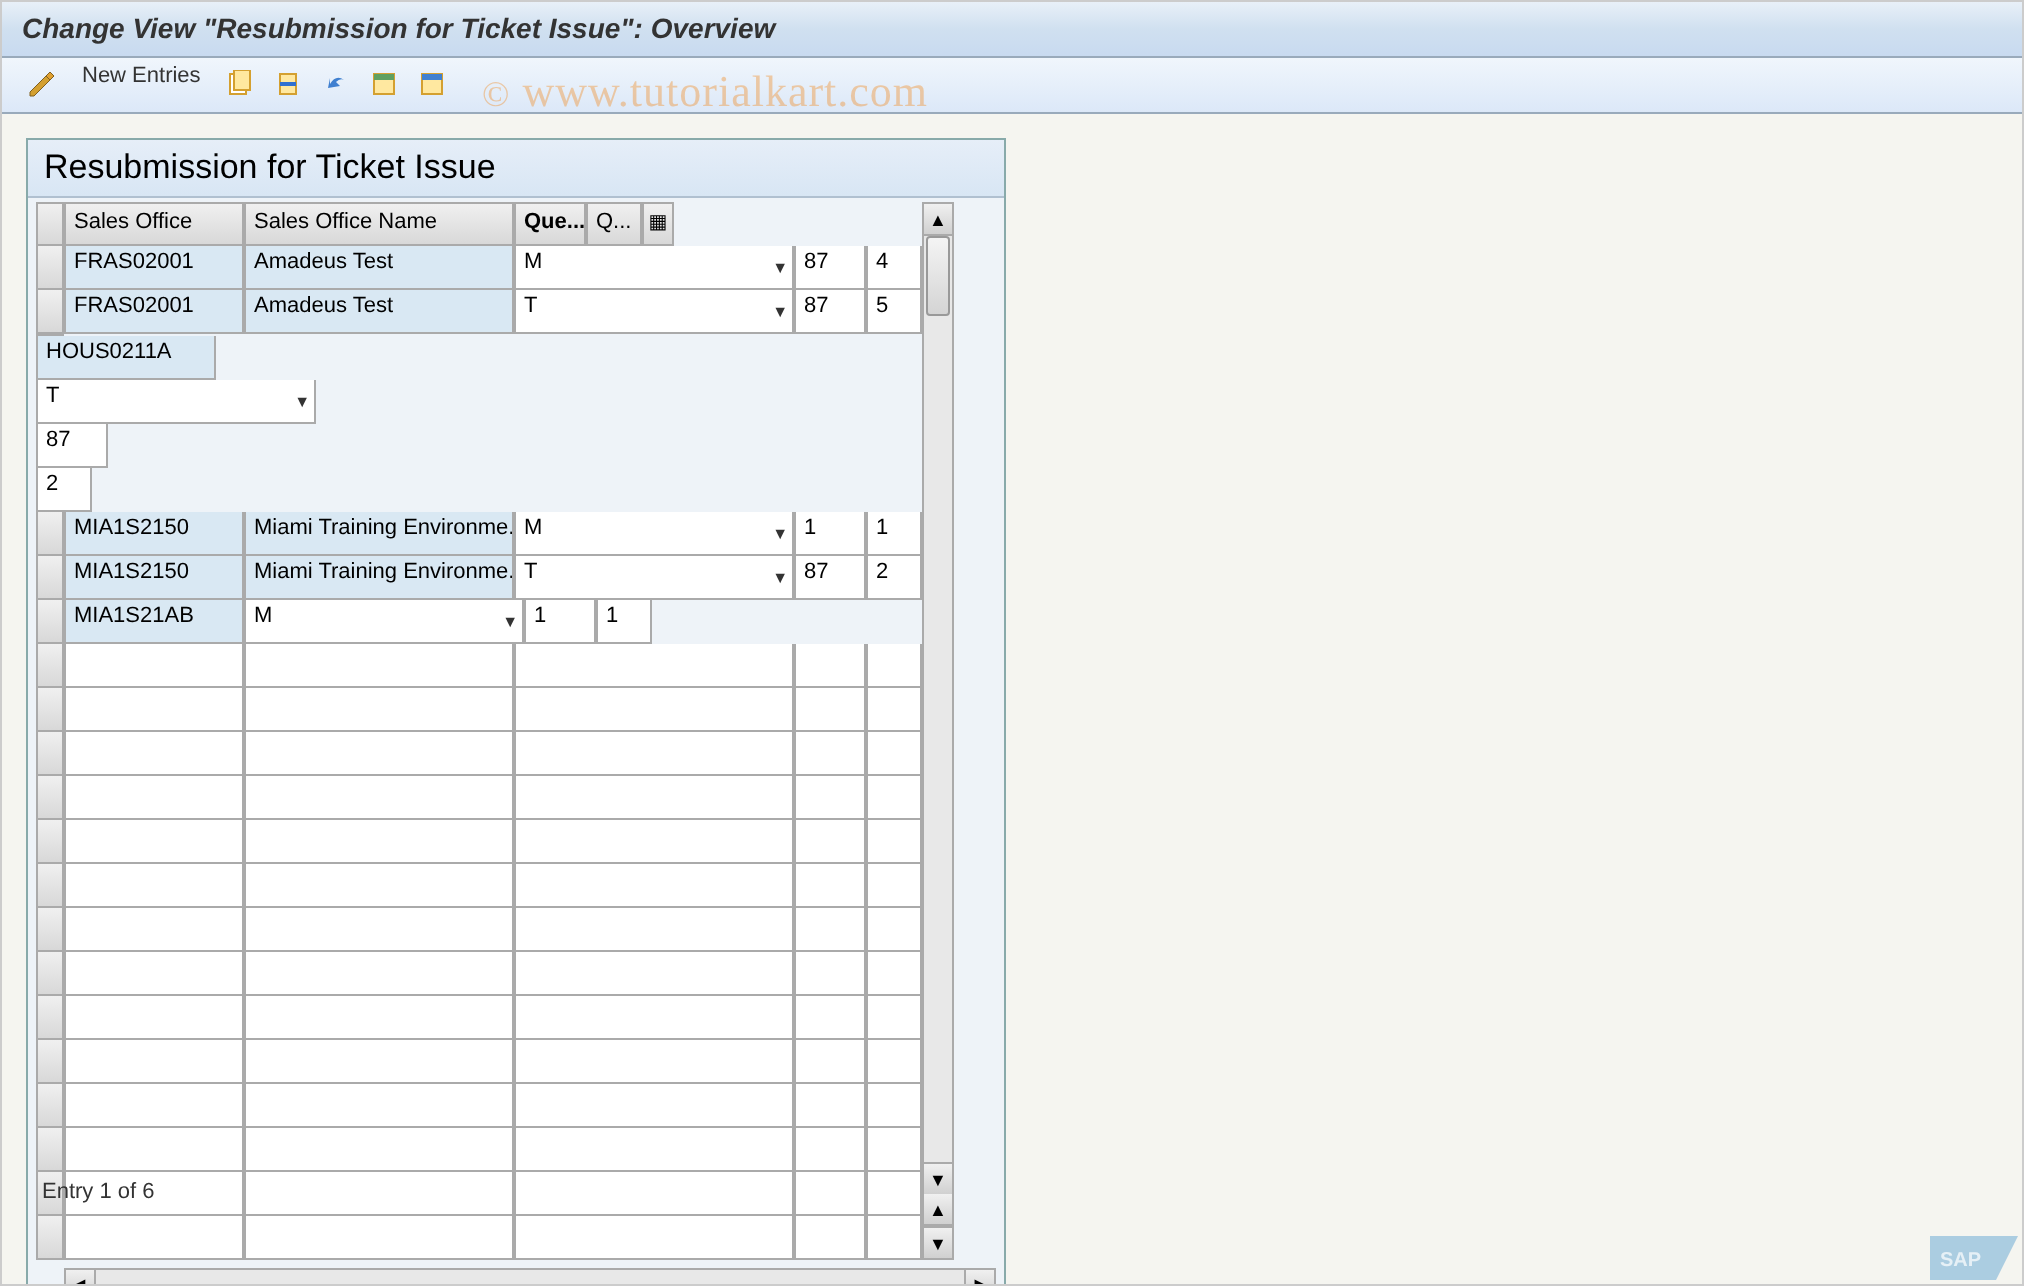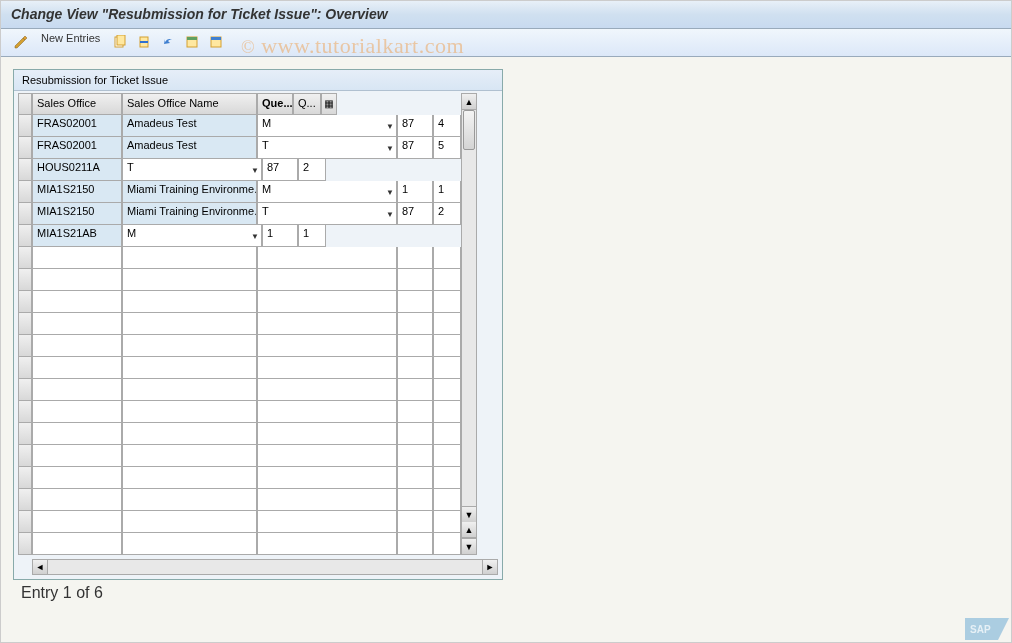--- a/index.html
+++ b/index.html
@@ -52,21 +52,21 @@
     }
     .panel {
       border: 1px solid #8aa;
       background: #eef3f8;
       width: 490px;
       display: inline-block;
     }
     .panel-title {
       background: linear-gradient(to bottom, #e6eef8, #d8e6f4);
       padding: 4px 8px;
-      font-size: 11px;
+      font-size: 17px;
       border-bottom: 1px solid #b0c0d0;
     }
     .table-container {
       display: flex;
       padding: 2px 4px 4px 4px;
     }
     .grid-wrap {
       display: flex;
       flex-direction: column;
     }
@@ -154,21 +154,21 @@
       align-items: center;
       gap: 6px;
       width: 140px;
       cursor: pointer;
       font-size: 11px;
       text-align: center;
       justify-content: flex-start;
     }
     .position-btn .icon { width:14px; height:14px; display:inline-block;}
     .position-btn .label { flex:1; text-align:center; }
-    .entry-text { font-size: 16px; color: #333; }
+    .entry-text { font-size: 11px; color: #333; }
     .sap-logo {
       position: absolute;
       bottom: 2px;
       right: 2px;
       width: 44px;
       height: 22px;
     }
     .watermark {
       position: absolute;
       top: 32px;
@@ -254,21 +254,21 @@
             <div class="col-q" style="border-right: 1px solid rgb(170, 170, 170); border-bottom: 1px solid rgb(170, 170, 170); border-left: 1px solid rgb(170, 170, 170); border-image: initial; border-top: none; padding: 2px 4px; font-size: 11px; overflow: hidden; white-space: nowrap; height: 22px; position: relative; background: rgb(255, 255, 255);">4</div>
           </div>
           <div style="display: flex;">
             <div class="row-selector"></div>
             <div class="col-so" style="border-right: 1px solid rgb(170, 170, 170); border-bottom: 1px solid rgb(170, 170, 170); border-left: 1px solid rgb(170, 170, 170); border-image: initial; border-top: none; padding: 2px 4px; font-size: 11px; overflow: hidden; white-space: nowrap; height: 22px; position: relative; background: rgb(217, 232, 243);">FRAS02001</div>
             <div class="col-name" style="border-right: 1px solid rgb(170, 170, 170); border-bottom: 1px solid rgb(170, 170, 170); border-left: 1px solid rgb(170, 170, 170); border-image: initial; border-top: none; padding: 2px 4px; font-size: 11px; overflow: hidden; white-space: nowrap; height: 22px; position: relative; background: rgb(217, 232, 243);">Amadeus Test</div>
             <div class="col-act" style="border-right: 1px solid rgb(170, 170, 170); border-bottom: 1px solid rgb(170, 170, 170); border-left: 1px solid rgb(170, 170, 170); border-image: initial; border-top: none; padding: 2px 4px; font-size: 11px; overflow: hidden; white-space: nowrap; height: 22px; position: relative; background: rgb(255, 255, 255);">T<span class="dd-arrow">▼</span></div>
             <div class="col-que" style="border-right: 1px solid rgb(170, 170, 170); border-bottom: 1px solid rgb(170, 170, 170); border-left: 1px solid rgb(170, 170, 170); border-image: initial; border-top: none; padding: 2px 4px; font-size: 11px; overflow: hidden; white-space: nowrap; height: 22px; position: relative; background: rgb(255, 255, 255);">87</div>
             <div class="col-q" style="border-right: 1px solid rgb(170, 170, 170); border-bottom: 1px solid rgb(170, 170, 170); border-left: 1px solid rgb(170, 170, 170); border-image: initial; border-top: none; padding: 2px 4px; font-size: 11px; overflow: hidden; white-space: nowrap; height: 22px; position: relative; background: rgb(255, 255, 255);">5</div>
           </div>
-          <div style="display: flex;">
+          <div style="display: flex; flex-direction: column;">
             <div class="row-selector"></div>
             <div class="col-so" style="border-right: 1px solid rgb(170, 170, 170); border-bottom: 1px solid rgb(170, 170, 170); border-left: 1px solid rgb(170, 170, 170); border-image: initial; border-top: none; padding: 2px 4px; font-size: 11px; overflow: hidden; white-space: nowrap; height: 22px; position: relative; background: rgb(217, 232, 243);">HOUS0211A</div>
             <div class="col-act" style="border-right: 1px solid rgb(170, 170, 170); border-bottom: 1px solid rgb(170, 170, 170); border-left: 1px solid rgb(170, 170, 170); border-image: initial; border-top: none; padding: 2px 4px; font-size: 11px; overflow: hidden; white-space: nowrap; height: 22px; position: relative; background: rgb(255, 255, 255);">T<span class="dd-arrow">▼</span></div>
             <div class="col-que" style="border-right: 1px solid rgb(170, 170, 170); border-bottom: 1px solid rgb(170, 170, 170); border-left: 1px solid rgb(170, 170, 170); border-image: initial; border-top: none; padding: 2px 4px; font-size: 11px; overflow: hidden; white-space: nowrap; height: 22px; position: relative; background: rgb(255, 255, 255);">87</div>
             <div class="col-q" style="border-right: 1px solid rgb(170, 170, 170); border-bottom: 1px solid rgb(170, 170, 170); border-left: 1px solid rgb(170, 170, 170); border-image: initial; border-top: none; padding: 2px 4px; font-size: 11px; overflow: hidden; white-space: nowrap; height: 22px; position: relative; background: rgb(255, 255, 255);">2</div>
           </div>
           <div style="display: flex;">
             <div class="row-selector"></div>
             <div class="col-so" style="border-right: 1px solid rgb(170, 170, 170); border-bottom: 1px solid rgb(170, 170, 170); border-left: 1px solid rgb(170, 170, 170); border-image: initial; border-top: none; padding: 2px 4px; font-size: 11px; overflow: hidden; white-space: nowrap; height: 22px; position: relative; background: rgb(217, 232, 243);">MIA1S2150</div>
             <div class="col-name" style="border-right: 1px solid rgb(170, 170, 170); border-bottom: 1px solid rgb(170, 170, 170); border-left: 1px solid rgb(170, 170, 170); border-image: initial; border-top: none; padding: 2px 4px; font-size: 11px; overflow: hidden; white-space: nowrap; height: 22px; position: relative; background: rgb(217, 232, 243);">Miami Training Environme..</div>

